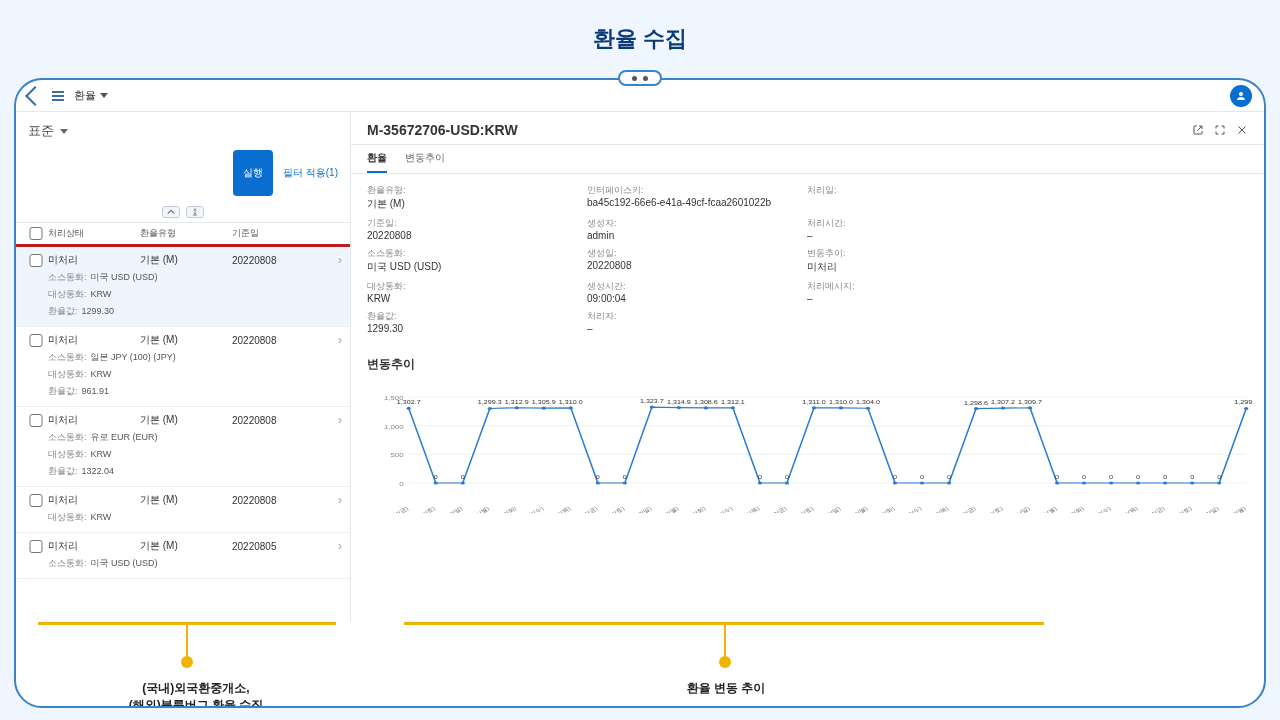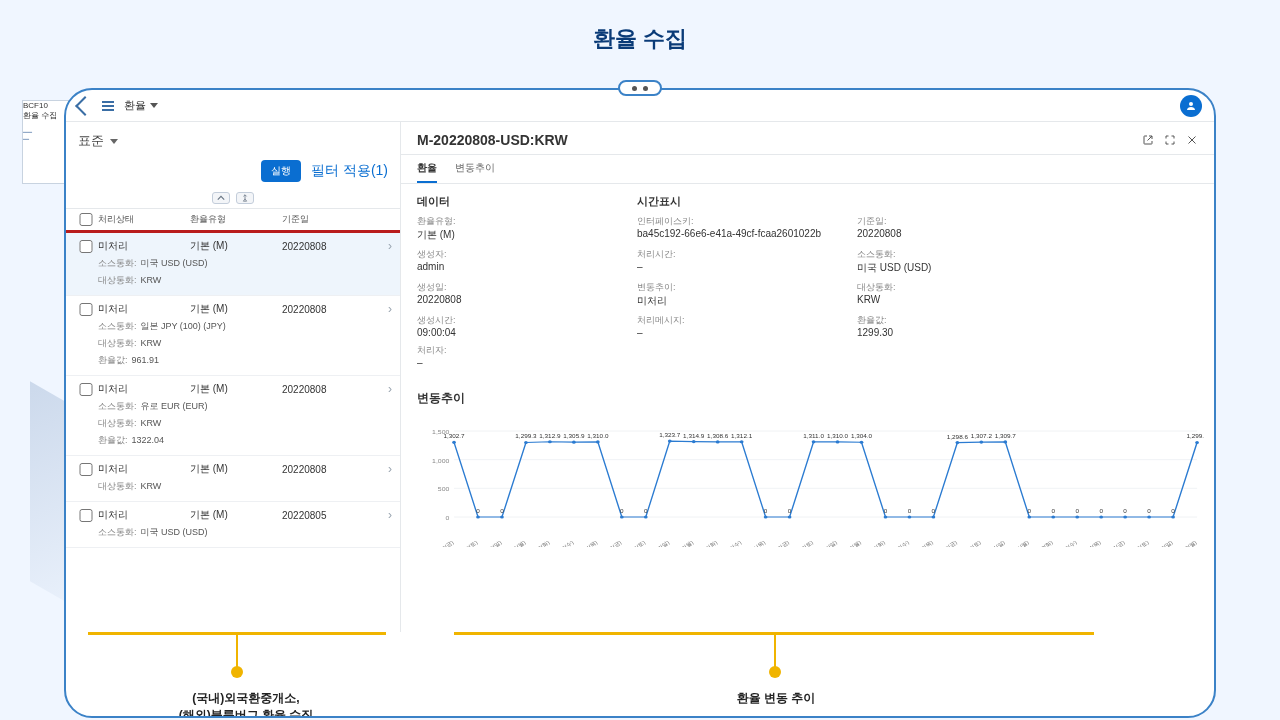--- a/index.html
+++ b/index.html
@@ -1,20 +1,20 @@
 <!DOCTYPE html>
 <html><head>
 <meta charset="utf-8">
 <style>
 * { margin: 0; padding: 0; box-sizing: border-box; font-family: -apple-system, BlinkMacSystemFont, "Segoe UI", Arial, sans-serif; }
 body { background: #f0f6ff; width: 1280px; height: 720px; overflow: hidden; position: relative; }
 
 .page-title { text-align: center; color: #0a3b78; font-size: 22px; font-weight: 700; padding: 24px 0 18px; }
 
-.canvas-wrap { position: relative; margin: 16px auto; width: 1152px; }
+.canvas-wrap { position: relative; margin: 6px auto; width: 1252px; }
 
 .notch { position: absolute; top: -8px; left: 50%; transform: translateX(-50%); background: #fff; border: 2px solid #3b82c7; border-radius: 10px; width: 44px; height: 16px; display: flex; align-items: center; justify-content: center; gap: 6px; z-index: 5; }
 .notch span { width: 5px; height: 5px; background: #555; border-radius: 50%; }
 
 .main-frame { border: 2px solid #3b82c7; border-radius: 28px; background: #fff; position: relative; height: 630px; overflow: hidden; }
 
 .thumb-card { position: absolute; left: 22px; top: 100px; width: 96px; height: 84px; background: #fff; border: 1px solid #c8d3e0; }
 .thumb-card .t1 { font-size: 8px; color: #333; }
 .thumb-card .t2 { font-size: 8px; color: #333; margin-bottom: 8px; }
 .thumb-card .tb { font-size: 5px; color: #6b8bb5; line-height: 1.3; }
@@ -30,22 +30,22 @@
 .crumb::after { content: ""; border-left: 4px solid transparent; border-right: 4px solid transparent; border-top: 5px solid #555; }
 .avatar { position: absolute; right: 12px; top: 5px; width: 22px; height: 22px; border-radius: 50%; background: #0a6ed1; display: flex; align-items: center; justify-content: center; color: #fff; cursor: pointer; }
 .avatar svg { width: 12px; height: 12px; }
 
 
 .master { width: 335px; border-right: 1px solid #e5e8eb; display: flex; flex-direction: column; }
 .filterbar { padding: 10px 12px 6px; display: flex; align-items: center; justify-content: space-between; }
 .filterbar .std { font-size: 13px; color: #444; display: flex; align-items: center; gap: 6px; cursor: pointer; }
 .filterbar .std::after { content: ""; border-left: 4px solid transparent; border-right: 4px solid transparent; border-top: 5px solid #666; }
 .filter-actions { display: flex; align-items: center; justify-content: flex-end; gap: 10px; padding: 4px 12px 8px; }
-.btn-run { background: #0a6ed1; color: #fff; border: none; border-radius: 4px; font-size: 10px; padding: 4px 10px; cursor: pointer; text-align: center; }
-.link { font-size: 14px; color: #0a6ed1; cursor: pointer; }
+.btn-run { background: #0a6ed1; color: #fff; border: none; border-radius: 4px; font-size: 10px; padding: 16px 10px; cursor: pointer; text-align: center; }
+.link { font-size: 10px; color: #0a6ed1; cursor: pointer; }
 .mini-bar { display: flex; justify-content: center; gap: 6px; padding: 2px 0 4px; border-bottom: 1px solid #e5e8eb; }
 .mini-bar span { width: 18px; height: 12px; border: 1px solid #c3cdda; border-radius: 3px; background: #f3f5f8; display: flex; align-items: center; justify-content: center; cursor: pointer; }
 .mini-bar svg { width: 8px; height: 8px; }
 
 .list-head { padding: 8px 12px; display: flex; align-items: center; justify-content: space-between; }
 .list-head .lt { font-size: 12px; color: #333; font-weight: 600; }
 .list-tools { display: flex; align-items: center; gap: 10px; }
 .tool { font-size: 10px; color: #0a6ed1; cursor: pointer; }
 .tool-ico { width: 16px; height: 16px; border: 1px solid #c3cdda; border-radius: 3px; display: flex; align-items: center; justify-content: center; cursor: pointer; }
 .tool-ico svg { width: 10px; height: 10px; }
@@ -166,20 +166,21 @@
             <div class="row sel">
     <div class="row-top">
       <input type="checkbox" style="">
       <span>미처리</span>
       <span>기본 (M)</span>
       <span>20220808</span>
       <span class="chev">›</span>
     </div>
     <div class="row-kv"><span class="lab">소스통화:</span><span>미국 USD (USD)</span></div>
     <div class="row-kv"><span class="lab">대상통화:</span><span>KRW</span></div>
+    <div class="row-kv"><span class="lab">환율값:</span><span>1299.30</span></div>
   </div>
             <div class="row">
     <div class="row-top">
       <input type="checkbox" style="">
       <span>미처리</span>
       <span>기본 (M)</span>
       <span>20220808</span>
       <span class="chev">›</span>
     </div>
     <div class="row-kv"><span class="lab">소스통화:</span><span>일본 JPY (100) (JPY)</span></div>
@@ -217,21 +218,21 @@
       <span class="chev">›</span>
     </div>
     <div class="row-kv"><span class="lab">소스통화:</span><span>미국 USD (USD)</span></div>
 
   </div>
           </div>
       </div>
 
       <div class="detail">
         <div class="detail-head">
-          <h3>M-20220808-USD:KRW</h3>
+          <h3>M-35672706-USD:KRW</h3>
           <div class="head-actions">
             <span>
                 <svg viewBox="0 0 24 24" fill="none" stroke="#555" stroke-width="2">
                   <path d="M14 4h6v6M20 4l-9 9"></path>
                   <path d="M20 14v5a1 1 0 01-1 1H5a1 1 0 01-1-1V5a1 1 0 011-1h5"></path>
                 </svg>
               </span>
             <span>
                 <svg viewBox="0 0 24 24" fill="none" stroke="#555" stroke-width="2">
                   <path d="M4 9V4h5M20 9V4h-5M4 15v5h5M20 15v5h-5"></path>
@@ -244,33 +245,32 @@
               </span>
           </div>
         </div>
 
         <div class="tabs">
           <div class="tab active">환율</div>
           <div class="tab">변동추이</div>
         </div>
 
         <div class="sections">
-          <div class="sec-heads">
-            <span>데이터</span>
-            <span>시간표시</span>
-            <span></span>
-          </div>
           <div class="dg">
             <div class="cell">
                 <div class="lab">환율유형:</div>
                 <div class="val">기본 (M)</div>
               </div>
             <div class="cell">
                 <div class="lab">인터페이스키:</div>
                 <div class="val">ba45c192-66e6-e41a-49cf-fcaa2601022b</div>
+              </div>
+            <div class="cell">
+                <div class="lab">처리일:</div>
+                <div class="val"></div>
               </div>
 
             <div class="cell">
                 <div class="lab">기준일:</div>
                 <div class="val">20220808</div>
               </div>
             <div class="cell">
                 <div class="lab">생성자:</div>
                 <div class="val">admin</div>
               </div>

